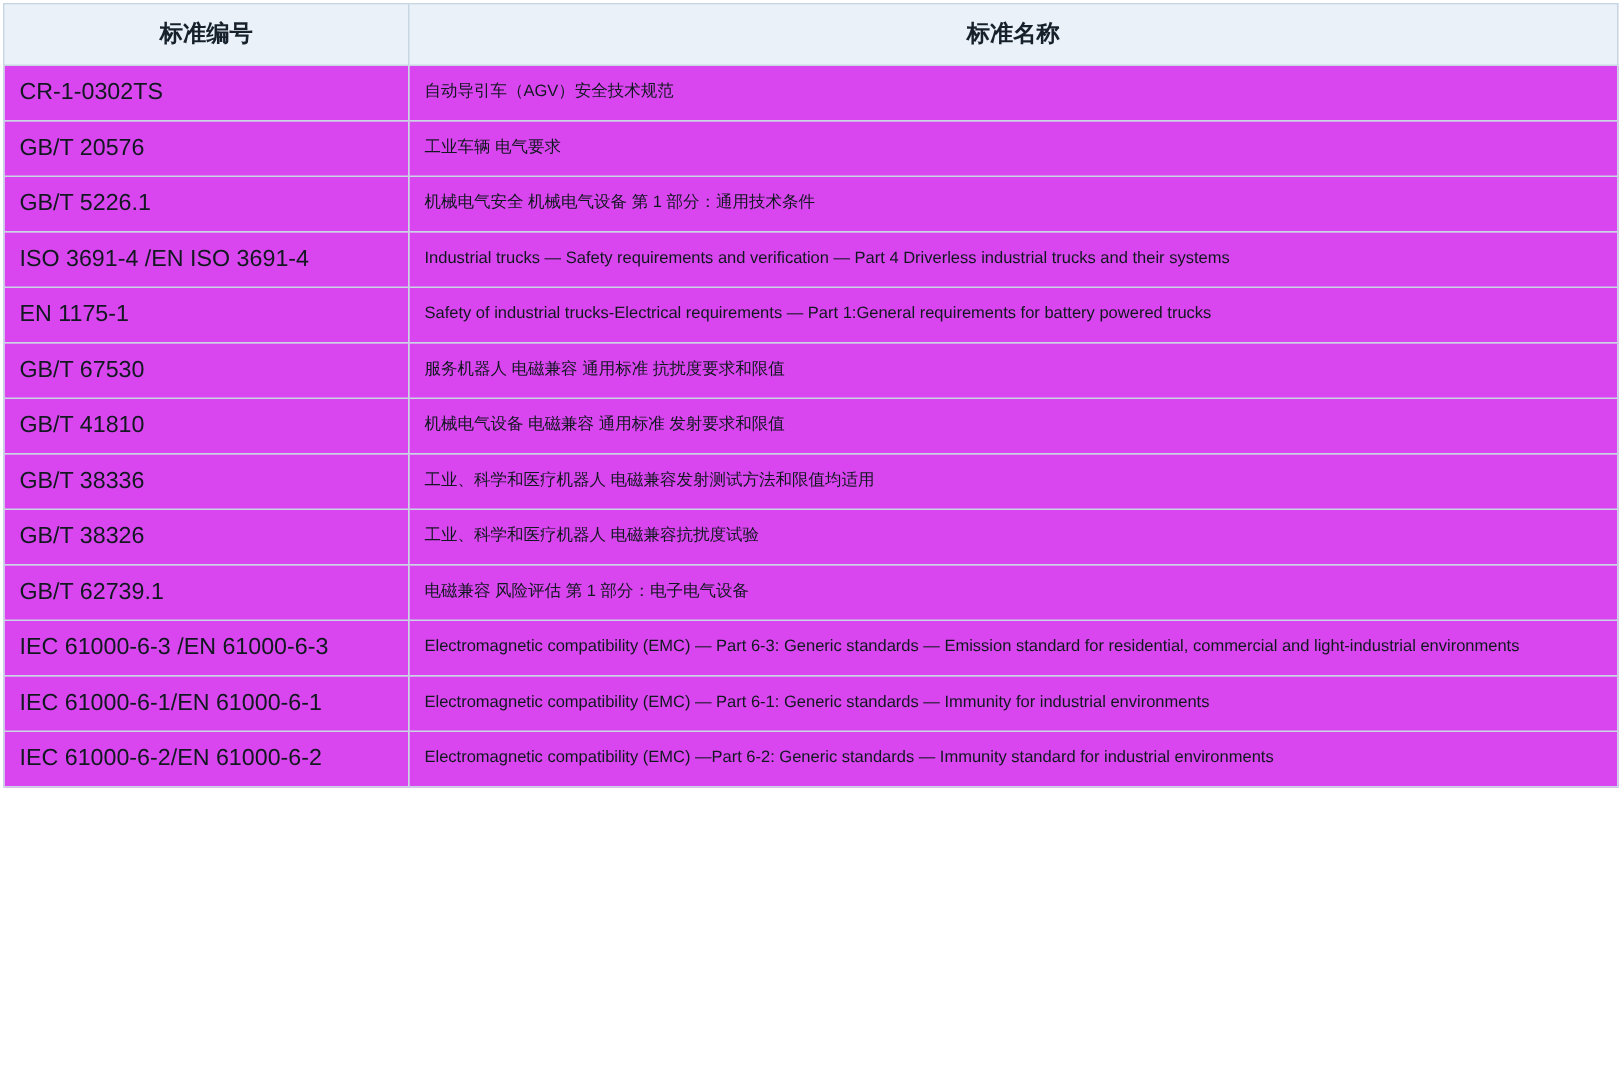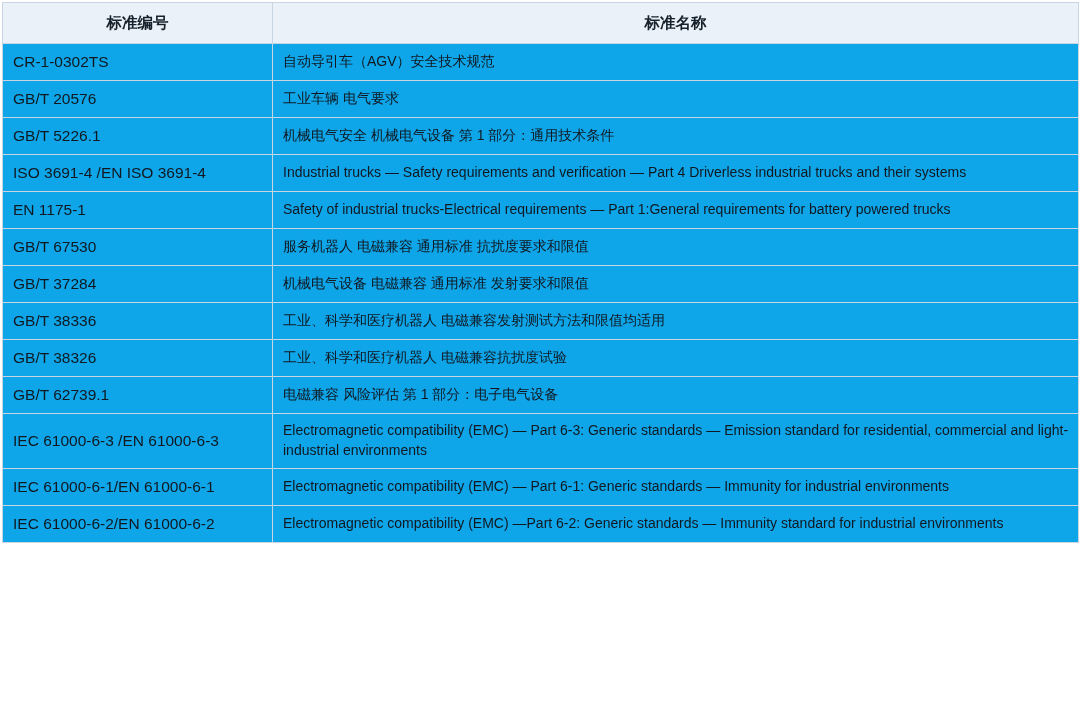--- a/index.html
+++ b/index.html
@@ -24,42 +24,42 @@
     margin: 2px 2px 0 2px;
     table-layout: fixed;
   }
   table.std-table col.col-code { width: 270px; }
   table.std-table col.col-name { width: 806px; }
 
   table.std-table th,
   table.std-table td {
     border: 1px solid #c8d6e4;
     vertical-align: middle;
-    font-size: 14px;
+    font-size: 11px;
     line-height: 1.42;
     padding: 7px 9px 7px 10px;
     box-sizing: border-box;
   }
   table.std-table thead th {
     background: #eaf1f8;
     font-weight: bold;
     text-align: center;
     font-size: 15.5px;
     padding: 9px 8px;
     color: #16212b;
   }
   table.std-table tbody td.code-cell {
     font-size: 15.5px;
     white-space: nowrap;
     color: #111820;
   }
   table.std-table tbody td.name-cell {
     color: #111820;
   }
-  tbody tr { background: #0ea5e9; }
+  tbody tr { background: #d946ef; }
 </style>
 </head>
 <body>
 
 <div class="table-wrap">
   <table class="std-table">
     <colgroup>
       <col class="col-code">
       <col class="col-name">
     </colgroup>
@@ -88,21 +88,21 @@
         </tr>
         <tr>
           <td class="code-cell">EN 1175-1</td>
           <td class="name-cell">Safety of industrial trucks-Electrical requirements — Part 1:General requirements for battery powered trucks</td>
         </tr>
         <tr>
           <td class="code-cell">GB/T 67530</td>
           <td class="name-cell">服务机器人 电磁兼容 通用标准 抗扰度要求和限值</td>
         </tr>
         <tr>
-          <td class="code-cell">GB/T 37284</td>
+          <td class="code-cell">GB/T 41810</td>
           <td class="name-cell">机械电气设备 电磁兼容 通用标准 发射要求和限值</td>
         </tr>
         <tr>
           <td class="code-cell">GB/T 38336</td>
           <td class="name-cell">工业、科学和医疗机器人 电磁兼容发射测试方法和限值均适用</td>
         </tr>
         <tr>
           <td class="code-cell">GB/T 38326</td>
           <td class="name-cell">工业、科学和医疗机器人 电磁兼容抗扰度试验</td>
         </tr>

